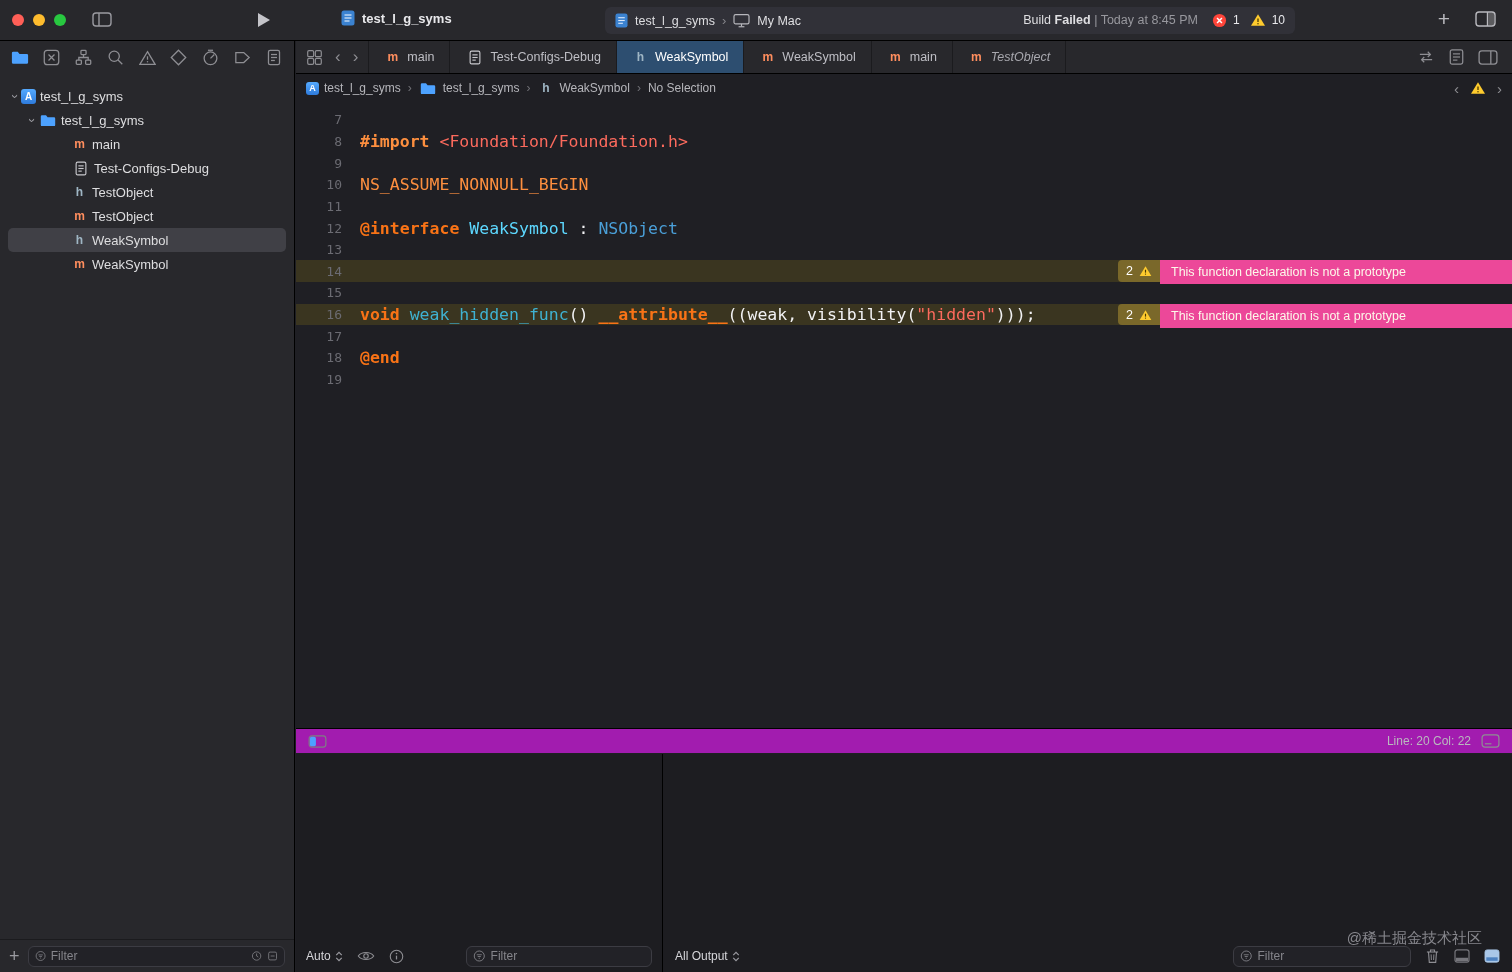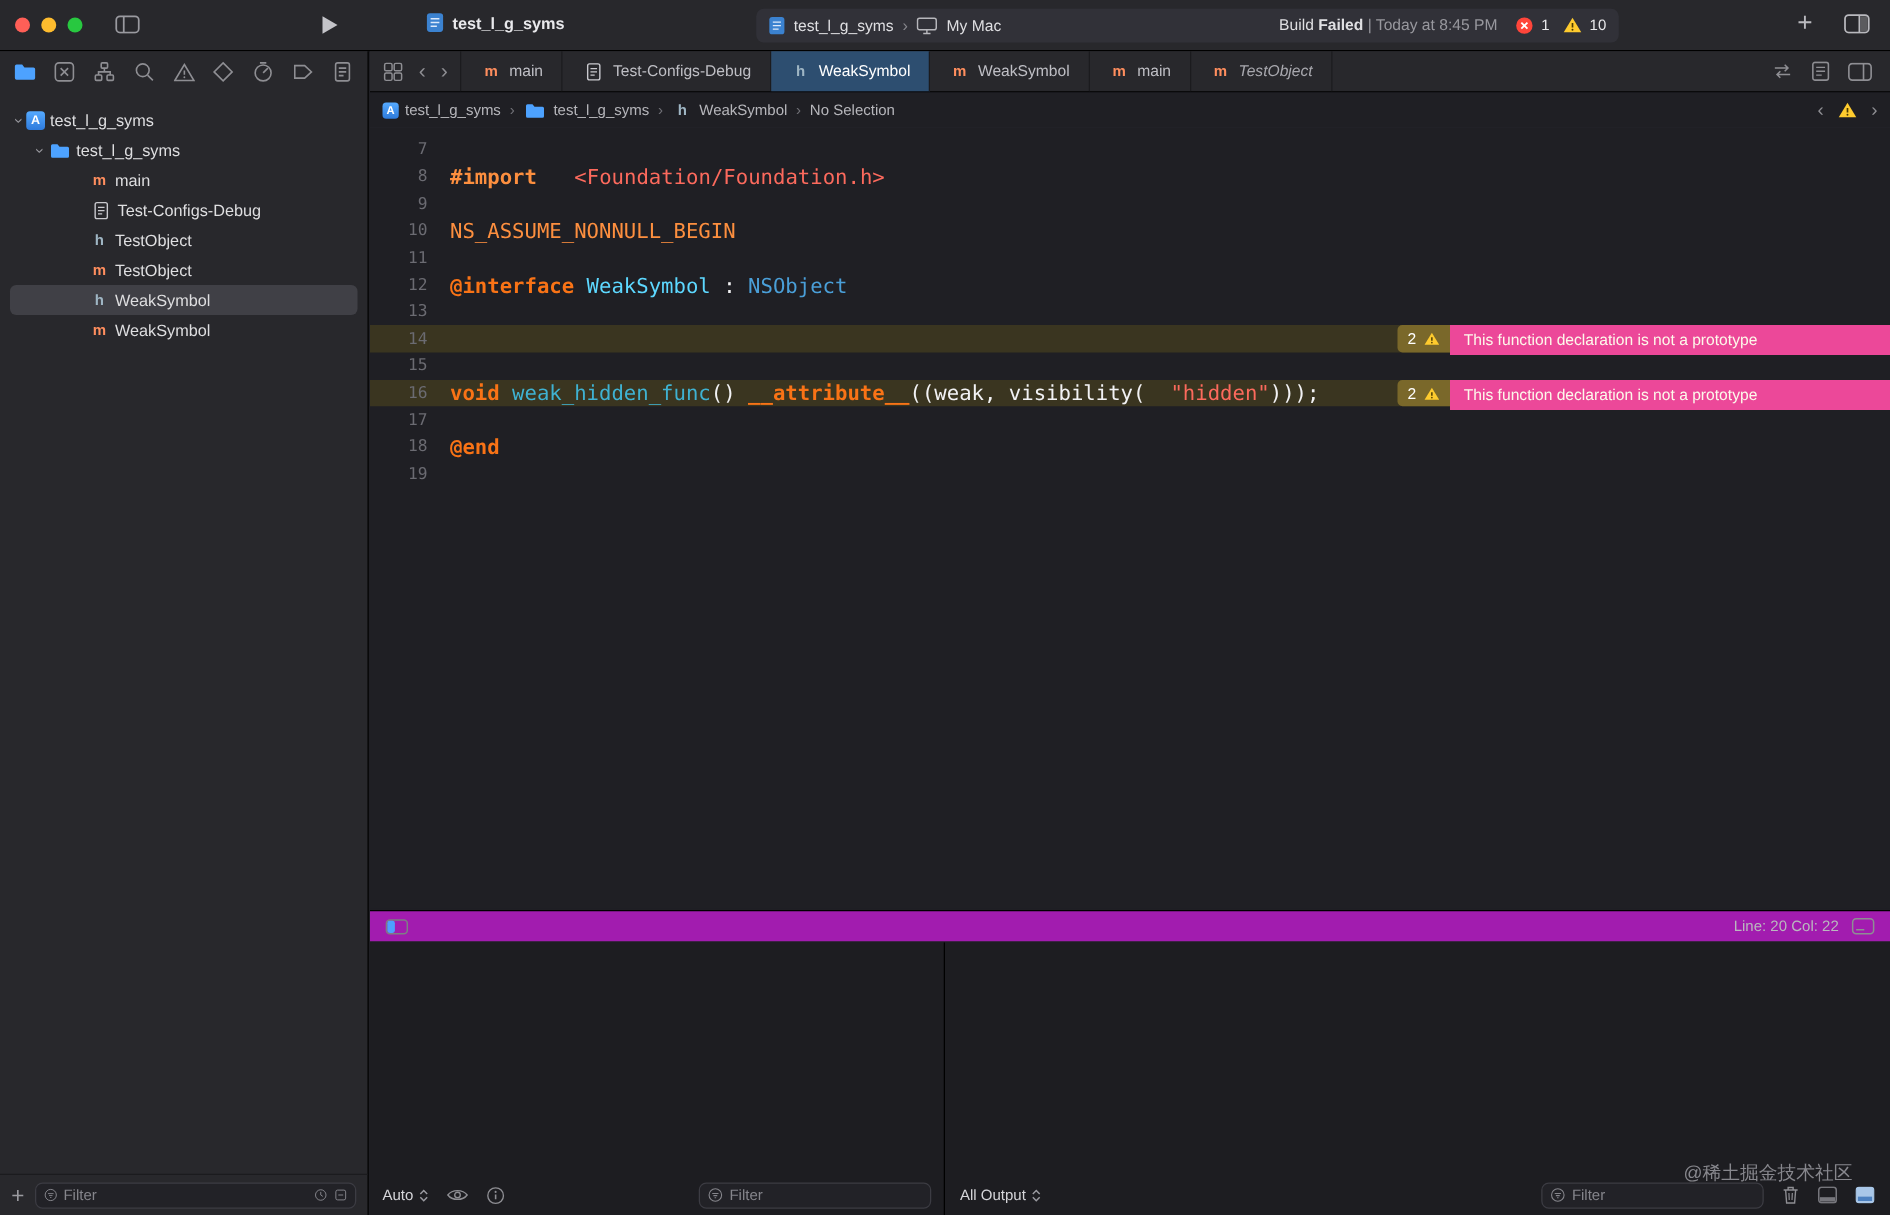--- a/index.html
+++ b/index.html
@@ -65,37 +65,37 @@
   .editor{position:absolute;top:61px;left:0;right:0;height:625px;overflow:hidden;background:#1f1f24;}
   .code{padding-top:7px;font-family:"DejaVu Sans Mono","Liberation Mono",monospace;font-size:16.5px;}
   .code-line{display:flex;align-items:center;height:21.65px;white-space:pre;}
   .code-line.warn{background:rgba(255,214,10,0.12);}
   .gutter{width:46px;text-align:right;flex:none;color:#6b6b72;font-size:13px;}
   .gutter.cur{color:#dcdcde;}
   .src{margin-left:18px;flex:none;}
   .kw{color:#f97316;font-weight:700;}
   .mac{color:#fd8f3f;}
   .pre{color:#fd8f3f;font-weight:700;}
-  .str{color:#fc6a5d;margin-left:20px;}
+  .str{color:#fc6a5d;}
   .tdecl{color:#5dd8ff;}
   .fn{color:#3fb2d2;}
   .cls{color:#4a9fd8;}
   .pl{color:#f2f2f4;}
   .caret{display:inline-block;width:1.5px;height:17px;background:#f8f8f8;vertical-align:-3px;animation:blink 1s step-end infinite;}
   @keyframes blink{50%{opacity:0;}}
   .anno{margin-left:auto;display:flex;align-items:stretch;height:100%;font-size:12.5px;font-family:"Liberation Sans",sans-serif;}
   .anno-badge{background:#7a682a;color:#fff;display:flex;align-items:center;gap:6px;padding:0 8px;border-radius:4px 0 0 4px;}
   .anno-msg{background:#ec4899;color:#fdf9ea;display:flex;align-items:center;padding:12px 11px;min-width:330px;}
   
   .estatus{position:absolute;top:687px;left:0;right:0;height:25px;background:#a21caf;border-top:1px solid #000;
            display:flex;align-items:center;padding:0 12px;gap:10px;box-sizing:border-box;}
   .estatus .pos{margin-left:auto;font-size:12px;color:#b9b9be;}
   
   .debug{position:absolute;top:713px;left:0;right:0;bottom:0;display:flex;background:#1d1d21;}
-  .dleft{width:460px;border-right:1px solid #000;position:relative;box-sizing:border-box;}
+  .dleft{width:367px;border-right:1px solid #000;position:relative;box-sizing:border-box;}
   .dright{flex:1;position:relative;}
   .dbar{position:absolute;bottom:0;left:0;right:0;height:32px;display:flex;align-items:center;gap:14px;padding:0 10px;box-sizing:border-box;}
   .scope{display:flex;align-items:center;gap:4px;font-size:12px;color:#d6d6da;}
   .wm{position:absolute;right:30px;bottom:24px;color:#87878d;font-size:15px;}
 </style>
 </head>
 <body>
 
 <div class="app">
 

